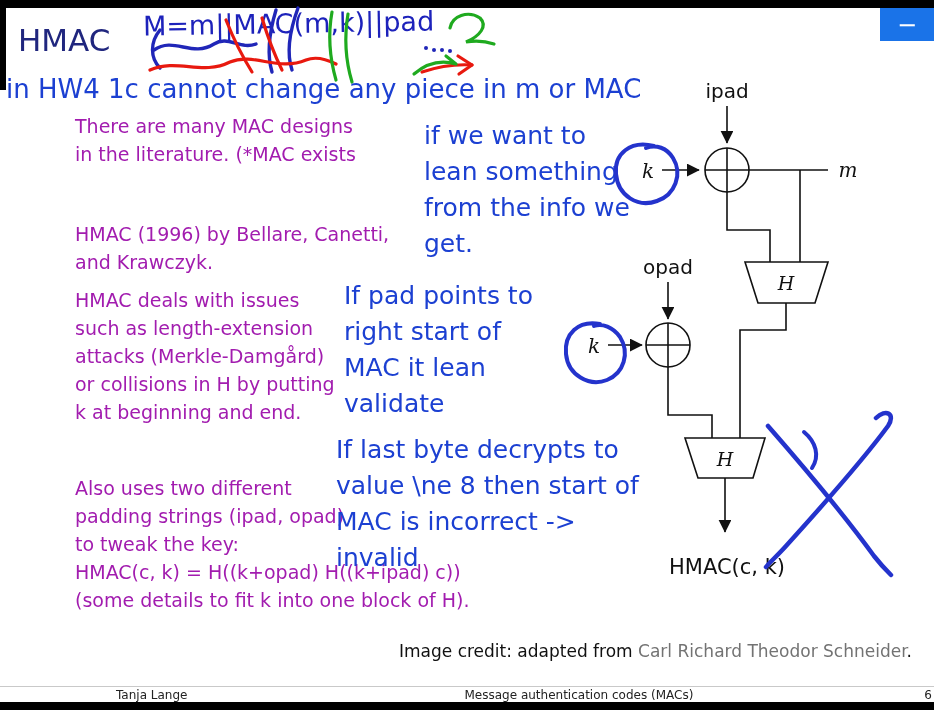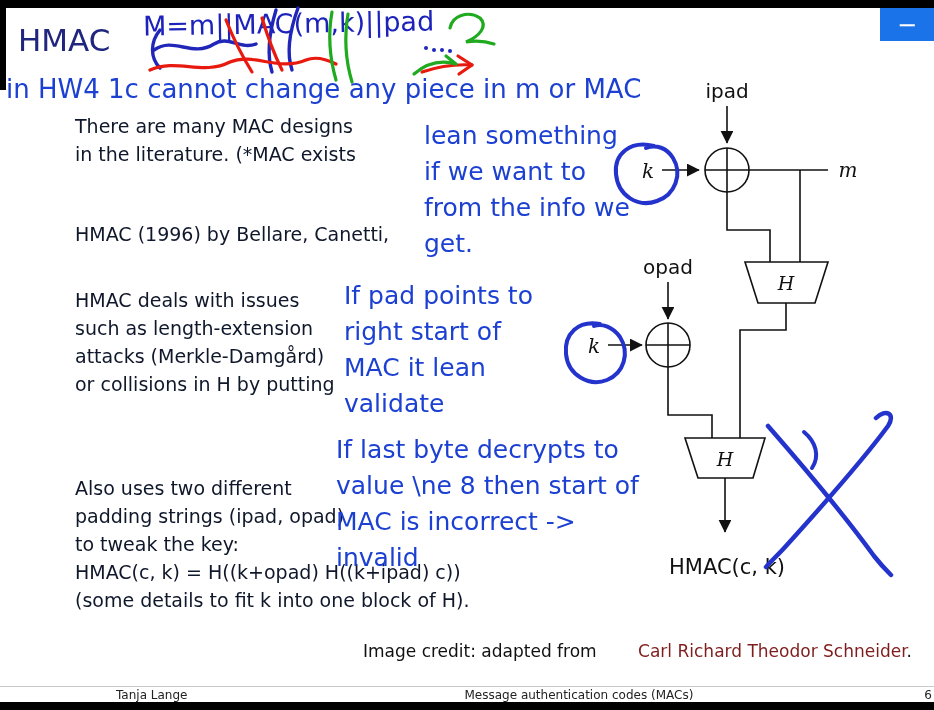--- a/index.html
+++ b/index.html
@@ -8,25 +8,25 @@
   .topbar{position:absolute;left:0;top:0;width:934px;height:8px;background:#000;}
   .leftbar{position:absolute;left:0;top:0;width:6px;height:90px;background:#000;}
   .bottombar{position:absolute;left:0;top:702px;width:934px;height:8px;background:#000;}
   .minbtn{position:absolute;left:880px;top:8px;width:54px;height:33px;background:#1a73e8;
           color:#fff;font-size:24px;display:flex;align-items:center;justify-content:center;cursor:pointer;}
   .title{position:absolute;left:18px;top:22px;font-size:31px;color:#20267e;}
   .formula{position:absolute;left:143px;top:8px;font-size:27px;color:#1d22bb;
            transform:rotate(-1deg);white-space:nowrap;}
   .topink{position:absolute;left:130px;top:4px;pointer-events:none;}
   .hw4note{position:absolute;left:6px;top:74px;font-size:26px;color:#1c40d2;white-space:nowrap;text-align:right;}
-  .par{position:absolute;left:75px;font-size:19px;line-height:28px;color:#0f172a;white-space:nowrap;}
+  .par{position:absolute;left:75px;font-size:19px;line-height:28px;color:#a21caf;white-space:nowrap;}
   .bluenote{position:absolute;font-size:25px;line-height:36px;color:#1c40d2;white-space:nowrap;}
   .diagram{position:absolute;left:556px;top:70px;}
   .credit{position:absolute;left:320px;top:641px;width:592px;text-align:right;font-size:17px;color:#111;}
-  .credit-link{color:#7f1d1d;text-decoration:none;cursor:pointer;margin-left:36px;}
+  .credit-link{color:#737373;text-decoration:none;cursor:pointer;}
   .footline{position:absolute;left:0;top:686px;width:934px;height:1px;background:#c9c9c9;}
   .footer{position:absolute;left:0;top:688px;width:934px;display:flex;align-items:center;
           font-size:12px;color:#222;padding-left:24px;}
   .f-author{margin-left:92px;}
   .f-center{flex:1;text-align:center;padding-left:46px;}
   .f-page{margin-right:26px;}
 </style>
 </head>
 <body>
 
@@ -76,40 +76,42 @@
 
   <div class="hw4note">in HW4 1c cannot change any piece in m or MAC</div>
 
   <div class="par" style="top:112px">
     <div>There are many MAC designs</div>
     <div>in the literature. (*MAC exists</div>
   </div>
 
   <div class="par" style="top:220px">
     <div>HMAC (1996) by Bellare, Canetti,</div>
+    <div>and Krawczyk.</div>
   </div>
 
   <div class="par" style="top:286px">
     <div>HMAC deals with issues</div>
     <div>such as length-extension</div>
     <div>attacks (Merkle-Damgård)</div>
     <div>or collisions in H by putting</div>
+    <div>k at beginning and end.</div>
   </div>
 
   <div class="par" style="top:474px">
     <div>Also uses two different</div>
     <div>padding strings (ipad, opad)</div>
     <div>to tweak the key:</div>
     <div>HMAC(c, k) = H((k+opad) H((k+ipad) c))</div>
     <div>(some details to fit k into one block of H).</div>
   </div>
 
   <div class="bluenote" style="left:424px;top:118px">
+    <div>if we want to</div>
     <div>lean something</div>
-    <div>if we want to</div>
     <div>from the info we</div>
     <div>get.</div>
   </div>
 
   <div class="bluenote" style="left:344px;top:278px">
     <div>If pad points to</div>
     <div>right start of</div>
     <div>MAC it lean</div>
     <div>validate</div>
   </div>

